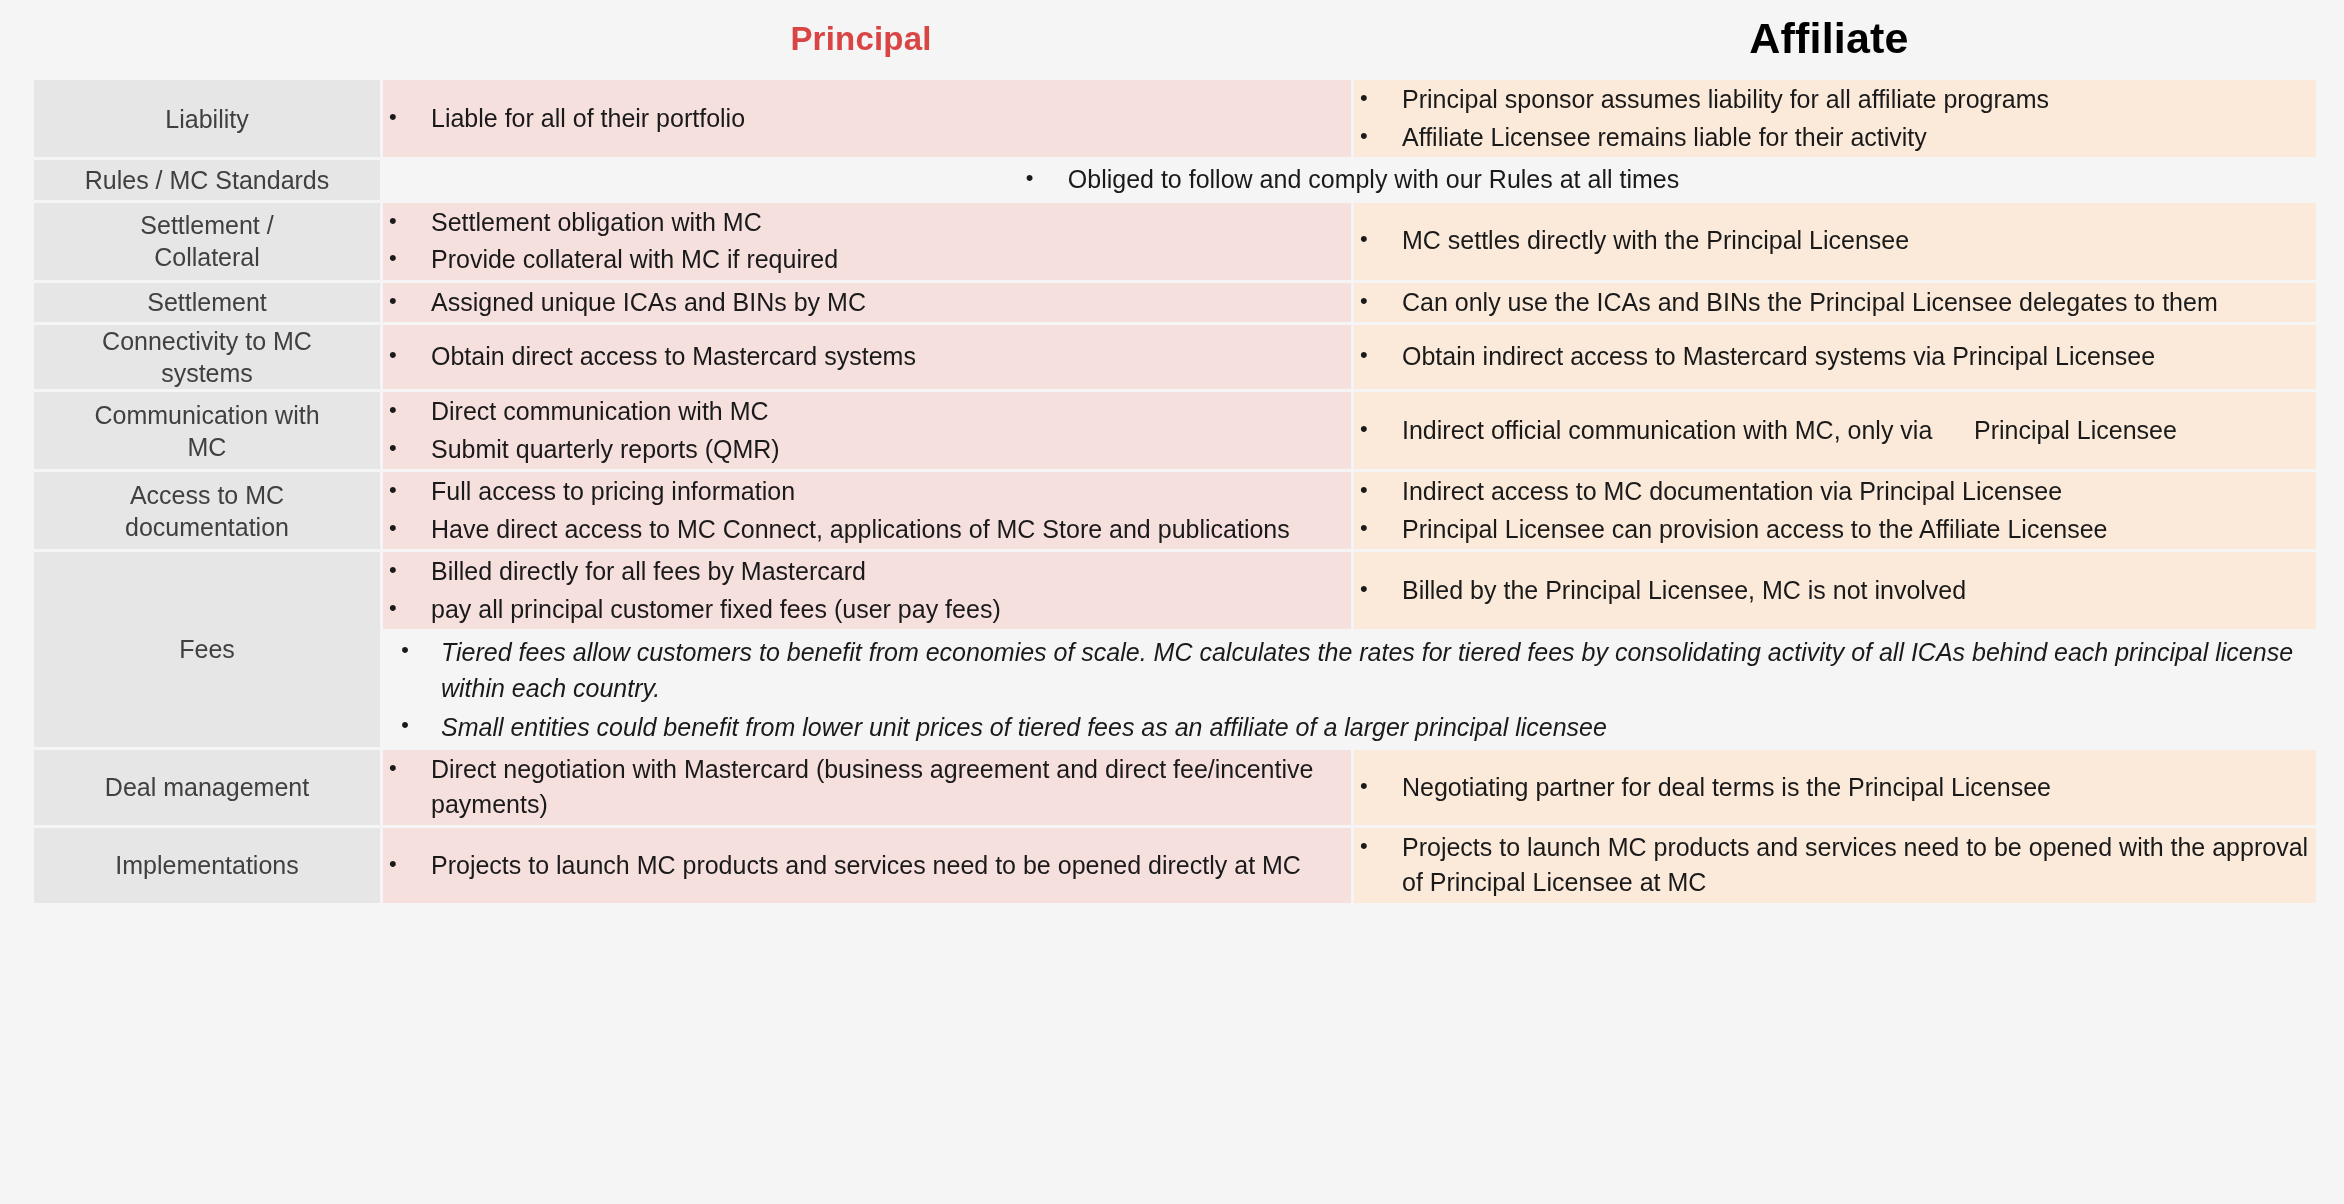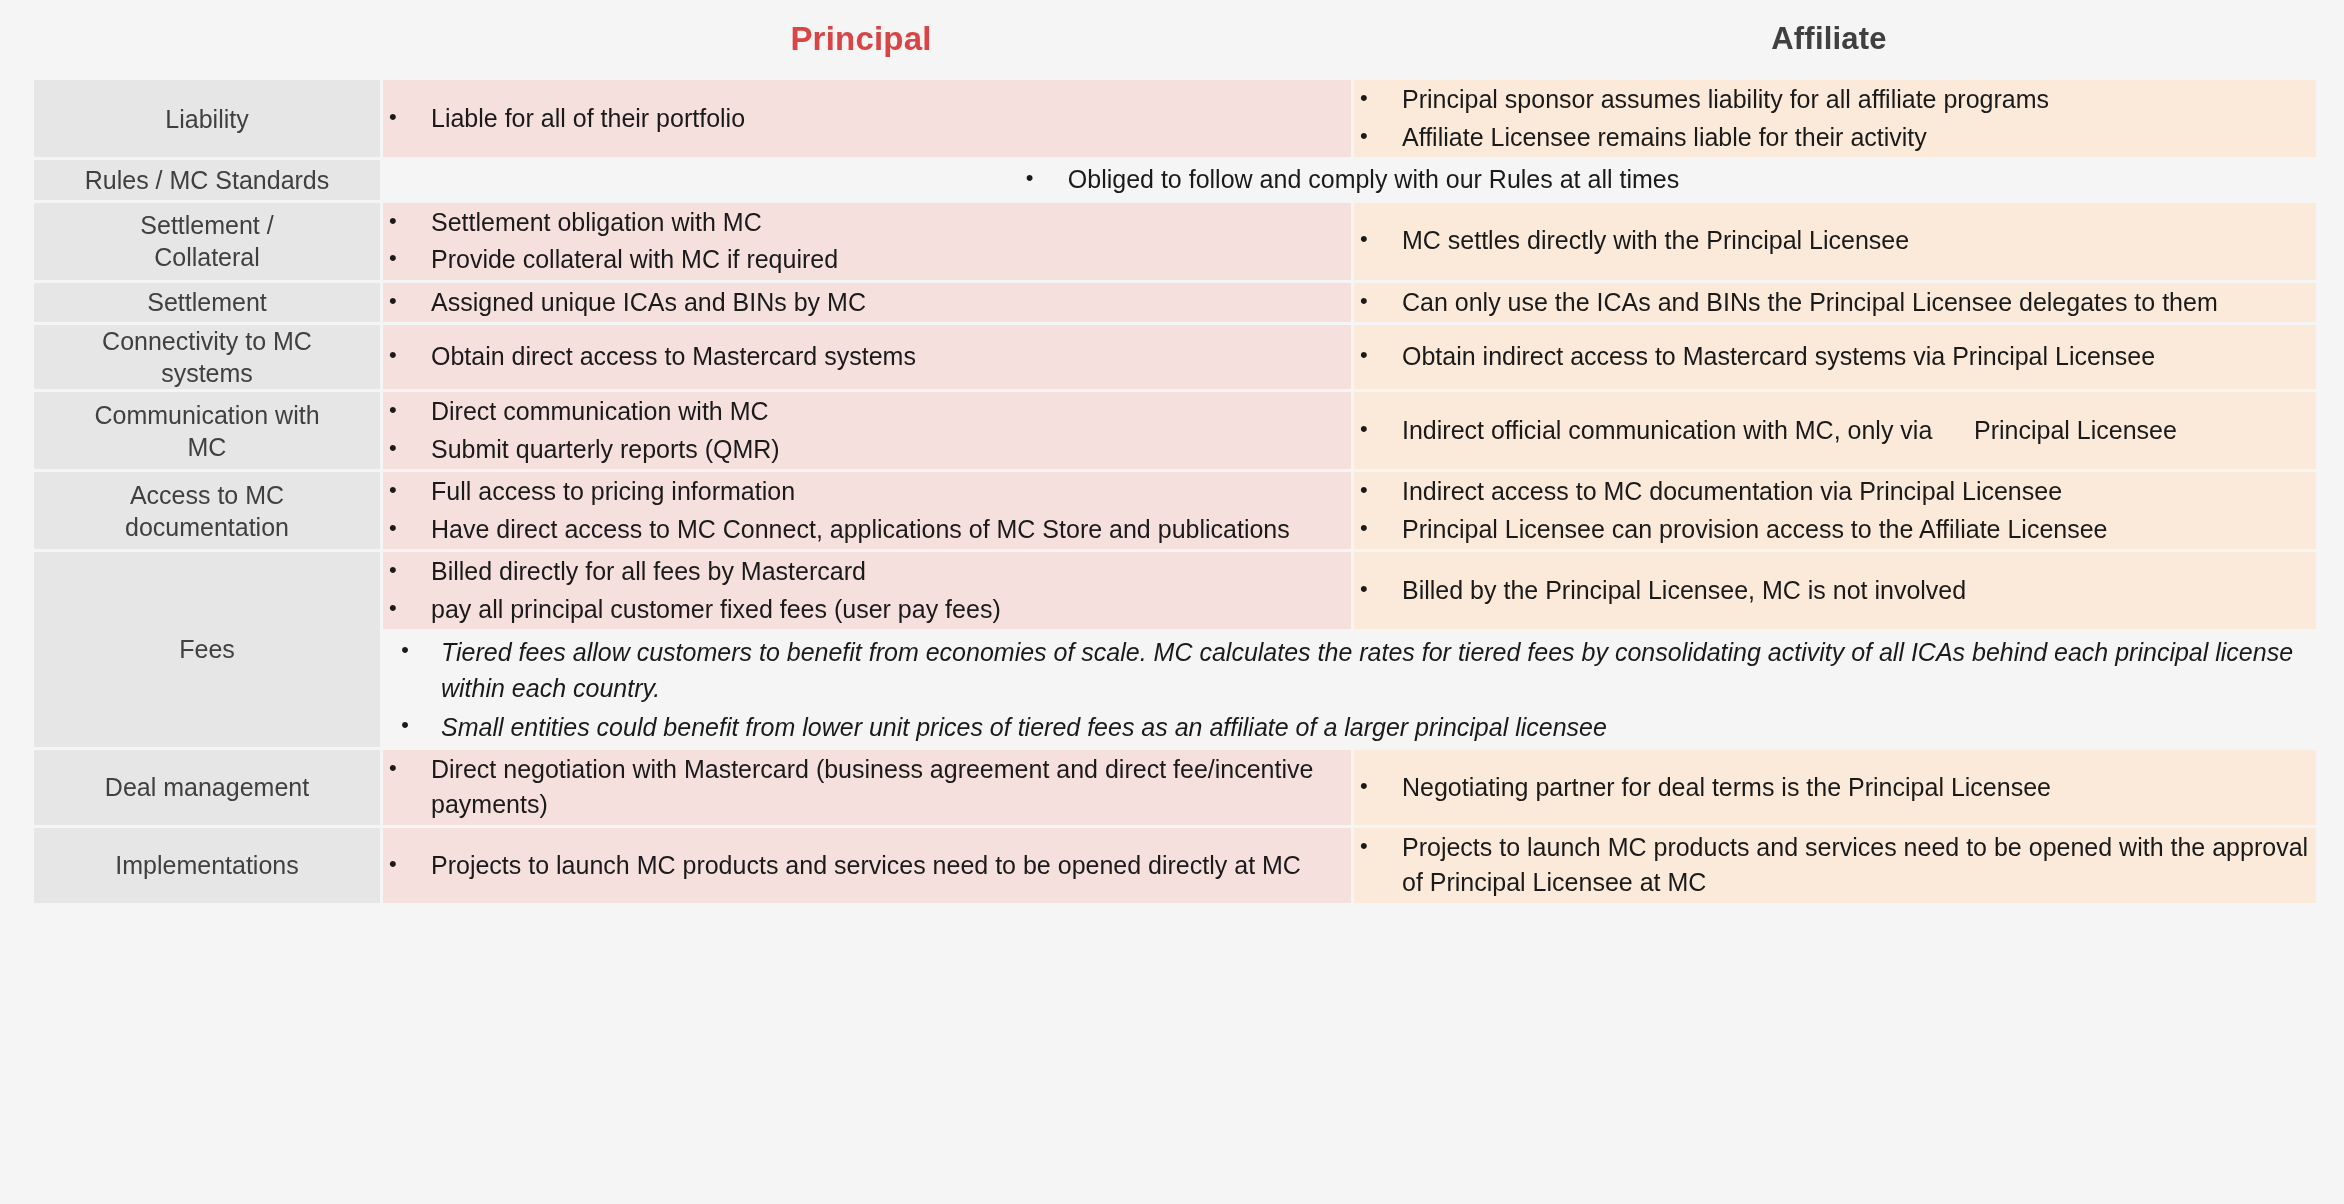--- a/index.html
+++ b/index.html
@@ -39,22 +39,22 @@
     color: #d94545;
     font-size: 33px;
     font-weight: bold;
     letter-spacing: .2px;
   }
   .hdr-affiliate {
     flex: 1 1 auto;
     display: flex;
     align-items: center;
     justify-content: center;
-    color: #404040;
-    font-size: 31px;
+    color: #000000;
+    font-size: 43px;
     font-weight: bold;
     letter-spacing: .2px;
   }
 
   
   table.cmp {
     position: absolute;
     top: 77px;
     left: 31px;
     width: 2282px;

